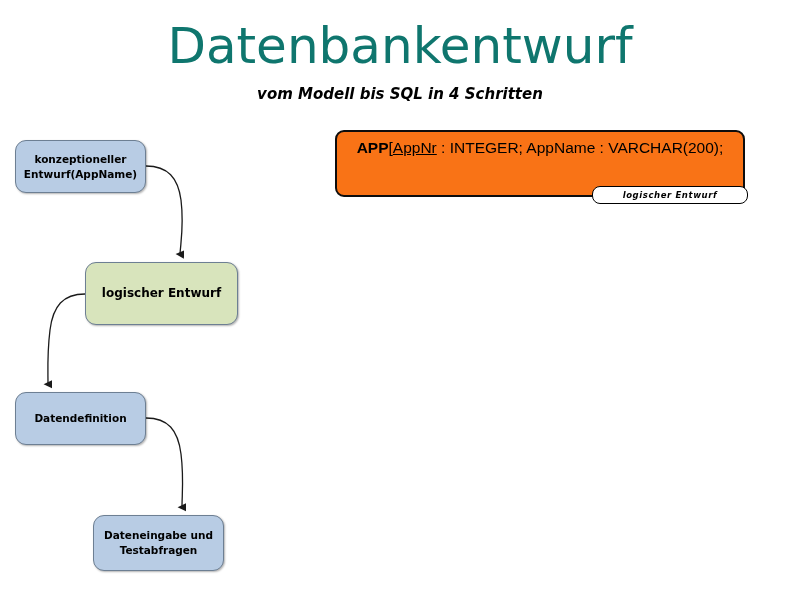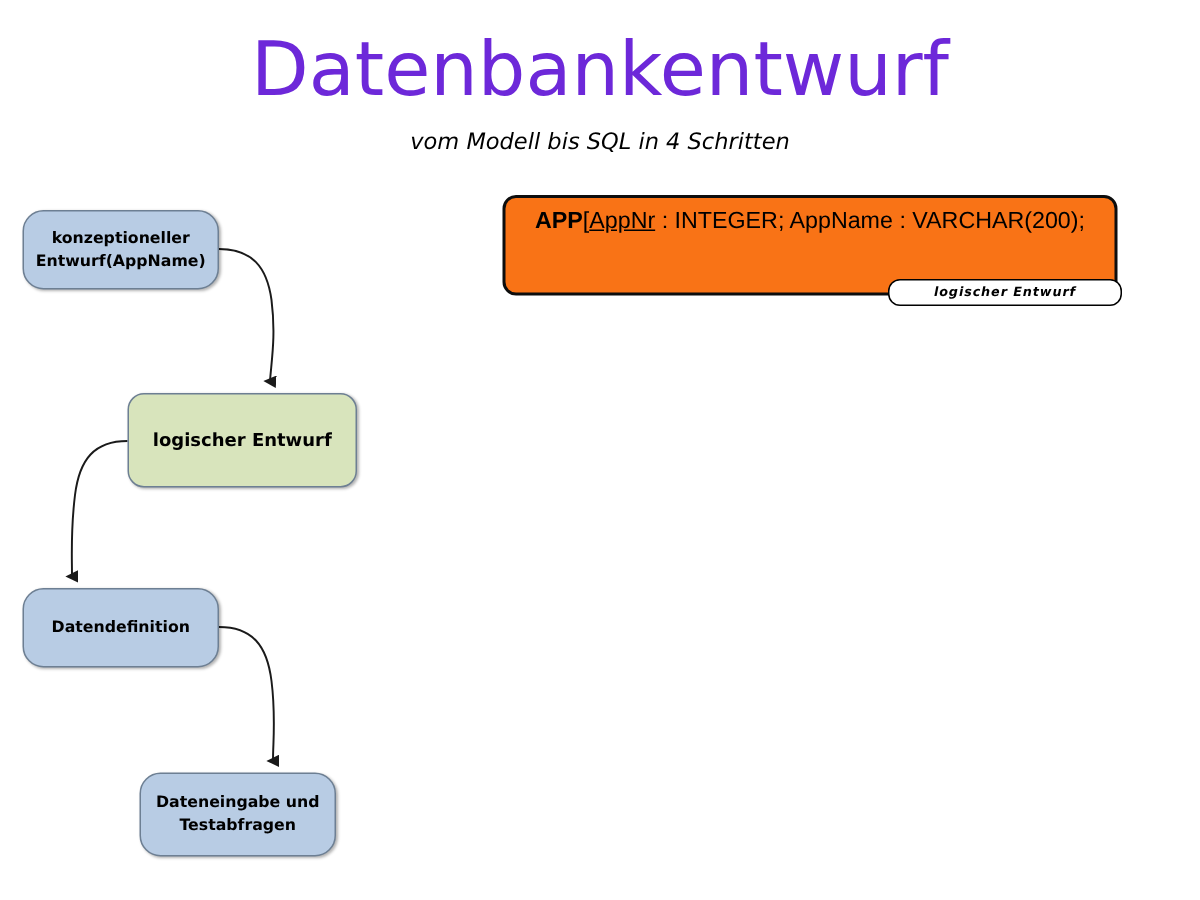--- a/index.html
+++ b/index.html
@@ -29,32 +29,32 @@
     position: absolute;
     left: 0;
     top: 18px;
     width: 800px;
     text-align: center;
     font-family: "DejaVu Sans", sans-serif;
     font-size: 50px;
     font-weight: 400;
     line-height: 56px;
     letter-spacing: 0px;
-    color: #6d28d9;
+    color: #0f766e;
     white-space: nowrap;
   }
   #subtitle {
     position: absolute;
     left: 0;
     top: 84px;
     width: 800px;
     text-align: center;
     font-family: "DejaVu Sans", sans-serif;
     font-size: 15px;
-    font-weight: normal;
+    font-weight: bold;
     font-style: italic;
     line-height: 20px;
     color: #000000;
     white-space: nowrap;
   }
 
   
   .flow-box {
     position: absolute;
     box-sizing: border-box;
@@ -67,21 +67,21 @@
     font-family: "DejaVu Sans", sans-serif;
     font-size: 10.5px;
     font-weight: bold;
     line-height: 15px;
     color: #000000;
     box-shadow: 1px 1px 2px rgba(0,0,0,0.30);
   }
   .flow-box .label {
     padding: 0 6px;
   }
-  .box-blue  { background: #b8cce4; border-radius: 14px; }
+  .box-blue  { background: #b8cce4; }
   .box-green { background: #d8e4bc; font-size: 12px; }
 
   #box-konzept      { left: 15px;  top: 140px; width: 131px; height: 53px; }
   #box-logisch      { left: 85px;  top: 262px; width: 153px; height: 63px; }
   #box-datendef     { left: 15px;  top: 392px; width: 131px; height: 53px; }
   #box-dateneingabe { left: 93px;  top: 515px; width: 131px; height: 56px; }
 
   
   #connectors {
     position: absolute;

